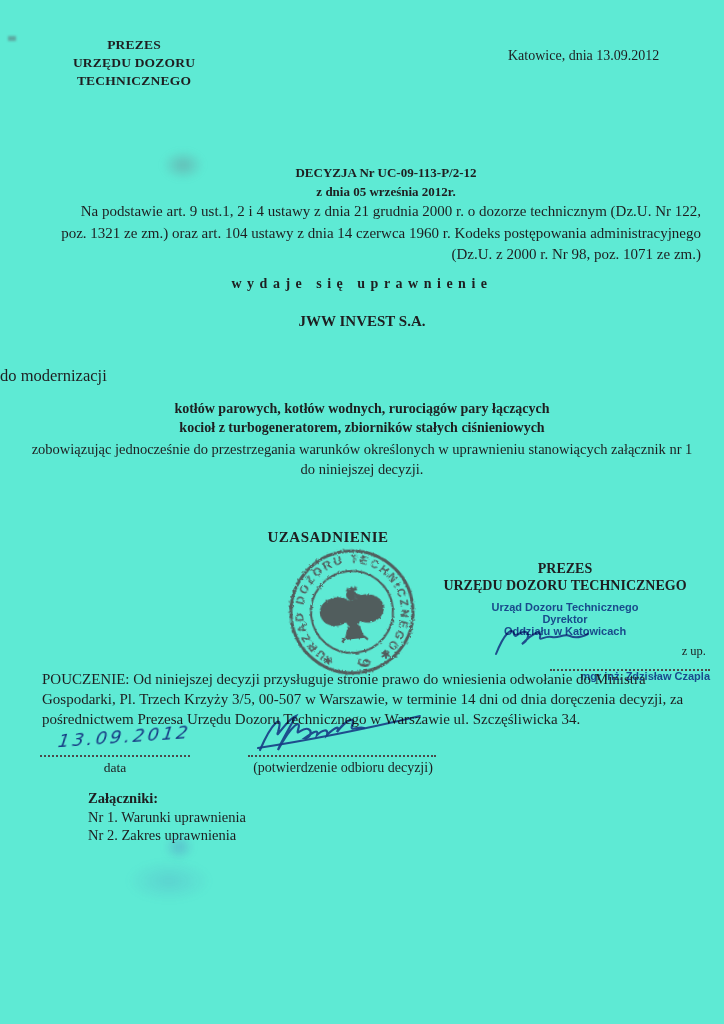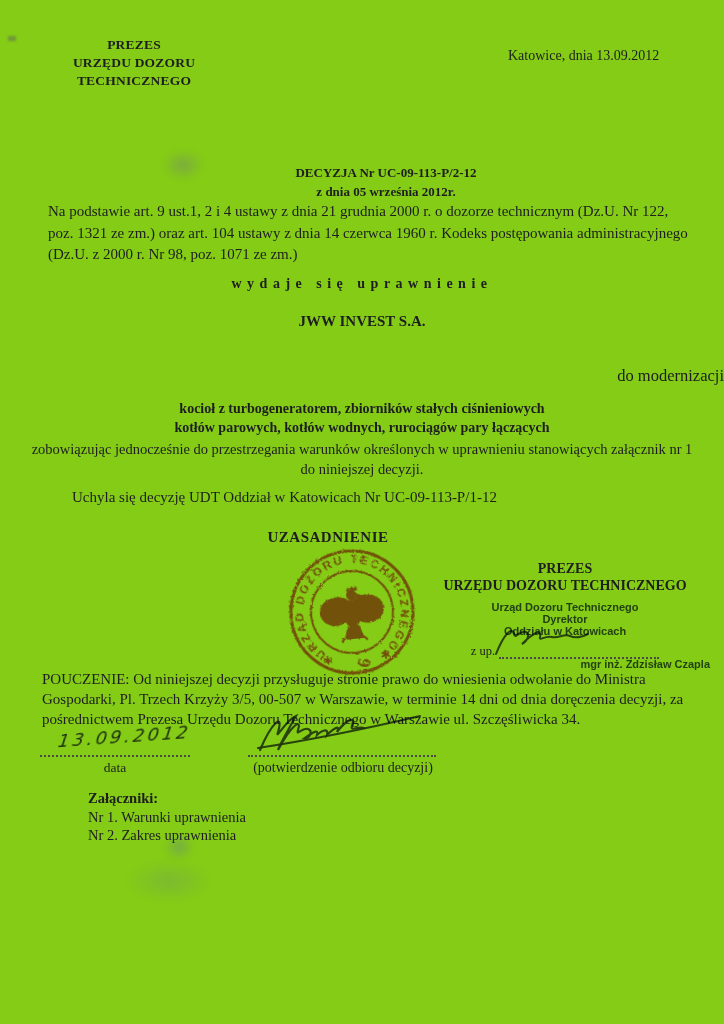--- a/index.html
+++ b/index.html
@@ -1,56 +1,56 @@
 <!DOCTYPE html>
 <html><head>
 <meta charset="utf-8">
 <style>
   * { margin:0; padding:0; box-sizing:border-box; }
   html,body { background:#ffffff; }
   .page {
     position:relative; width:724px; height:1024px; margin:0 auto;
-    background:#84cc16; overflow:hidden;
+    background:#5eead4; overflow:hidden;
     font-family:"Liberation Serif", serif; color:#1e1e20;
   }
   .abs { position:absolute; }
 
   .issuer { top:36px; left:26px; width:216px; text-align:center;
     font-weight:bold; font-size:13.5px; line-height:18px; letter-spacing:.2px; }
   .place-date { top:48px; left:508px; font-size:14px; }
 
   .doc-title { top:163px; left:0; width:724px; text-align:center;
     font-weight:bold; font-size:13px; line-height:19px;padding-left:48px; }
-  .legal-basis { top:201px; left:48px; width:644px; text-align:left;
+  .legal-basis { top:201px; left:57px; width:644px; text-align:right;
     font-size:15px; line-height:21.5px; }
 
   .grant-phrase { top:276px; left:0; width:724px; text-align:center;
     font-weight:bold; font-size:14px; letter-spacing:5.5px; }
   .grantee { top:312px; left:0; width:724px; text-align:center;
     font-weight:bold; font-size:15px; line-height:18.5px; }
-  .scope-intro { top:366px; left:0; width:724px; text-align:right; font-size:16.5px; }
+  .scope-intro { top:366px; left:0; width:724px; text-align:left; font-size:16.5px; }
   .scope { top:399px; left:0; width:724px; text-align:center;
     font-weight:bold; font-size:14px; line-height:19px; }
   .obligation { top:440px; left:30px; width:664px; text-align:center;
     font-size:14.5px; line-height:19.5px; }
   .revocation { top:488px; left:60px; width:560px; font-size:15px; line-height:19px; }
   .revocation .l1 { padding-left:12px; }
   .uzasadnienie { top:529px; left:0; width:656px; text-align:center;
     font-weight:bold; font-size:15px; letter-spacing:.5px; }
 
   .round-stamp { left:278px; top:538px; width:148px; height:148px;
     mix-blend-mode:multiply; opacity:.88; }
 
   .sig-block { top:561px; left:420px; width:290px; text-align:center; }
   .sig-title { font-weight:bold; font-size:14px; line-height:16.5px; }
   .blue-stamp { margin-top:7px; font-family:"Liberation Sans", sans-serif;
     font-weight:bold; font-size:11px; line-height:12px; color:#4152a8;
     filter:blur(.35px); mix-blend-mode:multiply; }
   .zup-row { margin-top:7px; display:flex; align-items:flex-end;
-    justify-content:center; font-size:12.5px; }
+    justify-content:center; font-size:12.5px;flex-direction:column; }
   .zup-label { margin-right:4px; }
   .dots { display:inline-block; width:160px; border-bottom:2px dotted #4a4a4a; height:12px; }
   .signer { font-family:"Liberation Sans", sans-serif; font-size:11px;
     color:#4152a8; font-weight:bold; filter:blur(.3px); margin-top:-1px;
     margin-left:36px; mix-blend-mode:multiply;text-align:right; }
   .dir-sign { left:492px; top:624px; width:100px; height:34px; mix-blend-mode:multiply; }
 
   .notice { top:669px; left:42px; width:644px; font-size:15px; line-height:20px; }
 
   .hand-date { left:58px; top:726px; width:130px; color:#3c41a0;
@@ -95,26 +95,25 @@
   </div>
 
   <div class="abs legal-basis">Na podstawie art. 9 ust.1, 2 i 4 ustawy z dnia 21 grudnia 2000 r. o dozorze technicznym (Dz.U. Nr 122, poz. 1321 ze zm.) oraz art. 104 ustawy z dnia 14 czerwca 1960 r. Kodeks postępowania administracyjnego (Dz.U. z 2000 r. Nr 98, poz. 1071 ze zm.)</div>
 
   <div class="abs grant-phrase">wydaje się uprawnienie</div>
   <div class="abs grantee">
     <div>JWW INVEST S.A.</div>
   </div>
   <div class="abs scope-intro">do modernizacji</div>
   <div class="abs scope">
+    <div>kotłów parowych, kotłów wodnych, rurociągów pary łączących</div>
     <div>kocioł z turbogeneratorem, zbiorników stałych ciśnieniowych</div>
-    <div>kotłów parowych, kotłów wodnych, rurociągów pary łączących</div>
   </div>
   <div class="abs obligation">zobowiązując jednocześnie do przestrzegania warunków określonych w uprawnieniu stanowiących załącznik nr 1 do niniejszej decyzji.</div>
   <div class="abs revocation">
-    <div class="l1">Uchyla się decyzję UDT Oddział w Katowicach Nr UC-09-113-P/1-12</div>
   </div>
   <div class="abs uzasadnienie">UZASADNIENIE</div>
 
   <svg class="abs round-stamp" viewBox="-74 -74 148 148" xmlns="http://www.w3.org/2000/svg">
     <defs>
       <filter id="rough" x="-20%" y="-20%" width="140%" height="140%">
         <feTurbulence type="fractalNoise" baseFrequency="0.55" numOctaves="2" result="n"></feTurbulence>
         <feDisplacementMap in="SourceGraphic" in2="n" scale="3.2"></feDisplacementMap>
       </filter>
     </defs>

